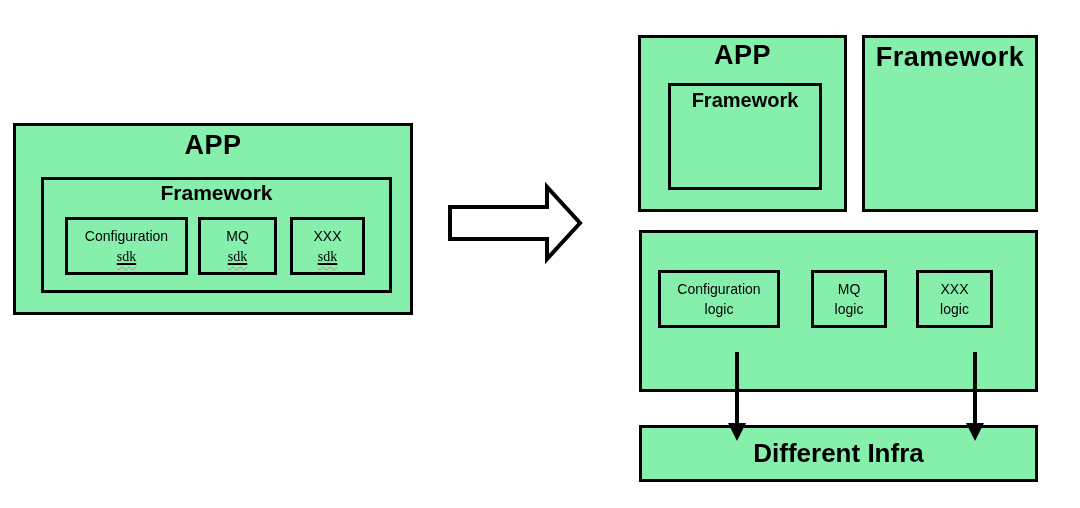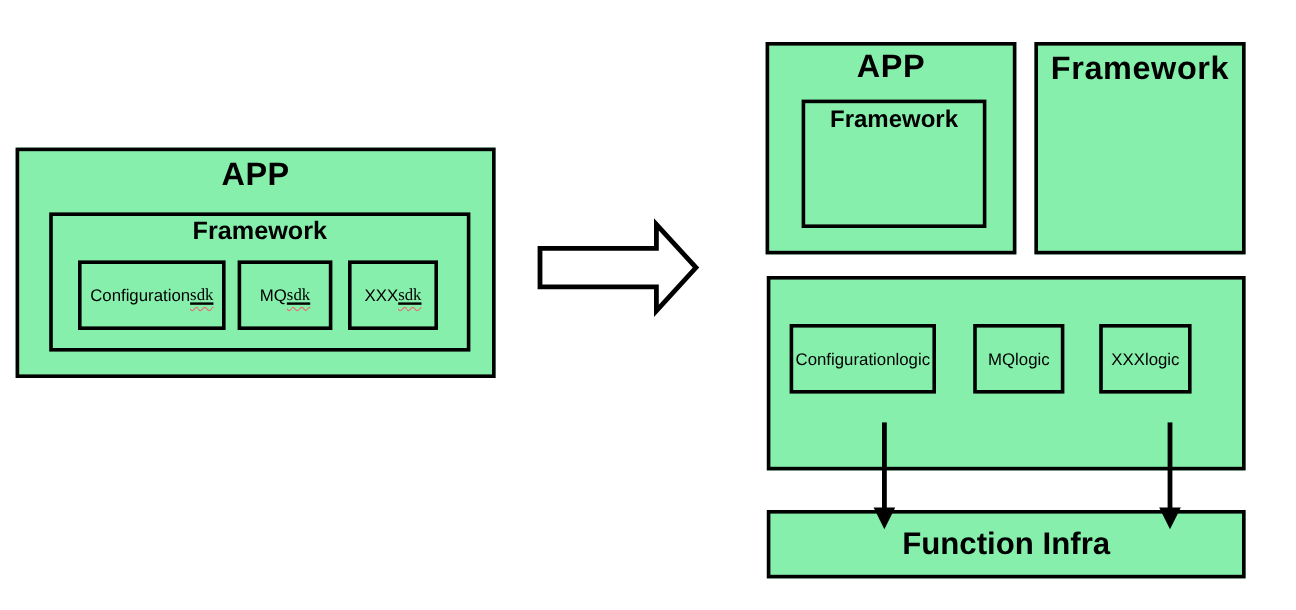--- a/index.html
+++ b/index.html
@@ -36,21 +36,21 @@
     line-height: 1.2;
   }
   .t-md {
     font-size: 20px;
     font-weight: 600;
     text-align: center;
     line-height: 1.2;
   }
   .cell {
     display: flex;
-    flex-direction: row;
+    flex-direction: column;
     align-items: center;
     justify-content: center;
     text-align: center;
     font-size: 14px;
     line-height: 20px;
     font-weight: 400;
   }
   .mt2 { margin-top: 2px; }
   .mt4 { margin-top: 4px; }
   .squiggle {
@@ -149,21 +149,21 @@
       <div>logic</div>
     </div>
 
     <div class="box cell" id="logic-box-xxx">
       <div>XXX</div>
       <div>logic</div>
     </div>
   </div>
 
   <div class="box center-both" id="infra-box">
-    <div>Function Infra</div>
+    <div>Different Infra</div>
   </div>
 
   <svg class="arrow-overlay" viewBox="0 0 1080 508">
 
     <polygon points="450,207 547,207 547,187 580,223 547,259 547,239 450,239" fill="#ffffff" stroke="#000000" stroke-width="4" stroke-linejoin="miter"></polygon>
 
     <g>
       <line x1="737" y1="352" x2="737" y2="426" stroke="#000000" stroke-width="4"></line>
       <polygon points="728,423 746,423 737,441" fill="#000000"></polygon>
     </g>

